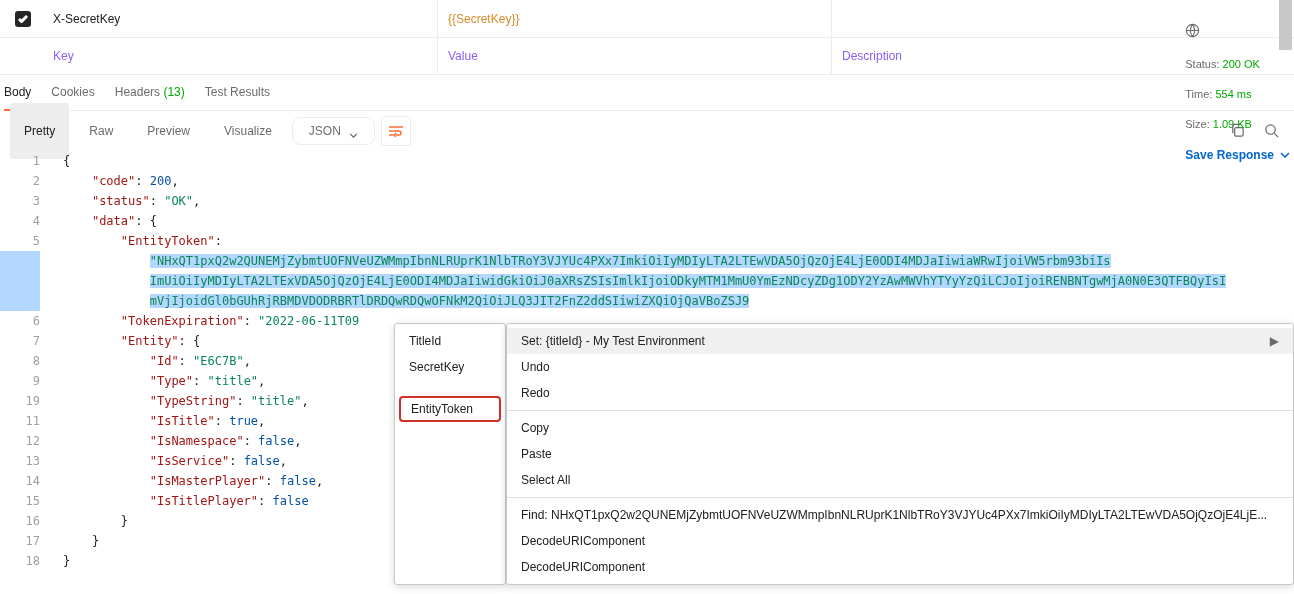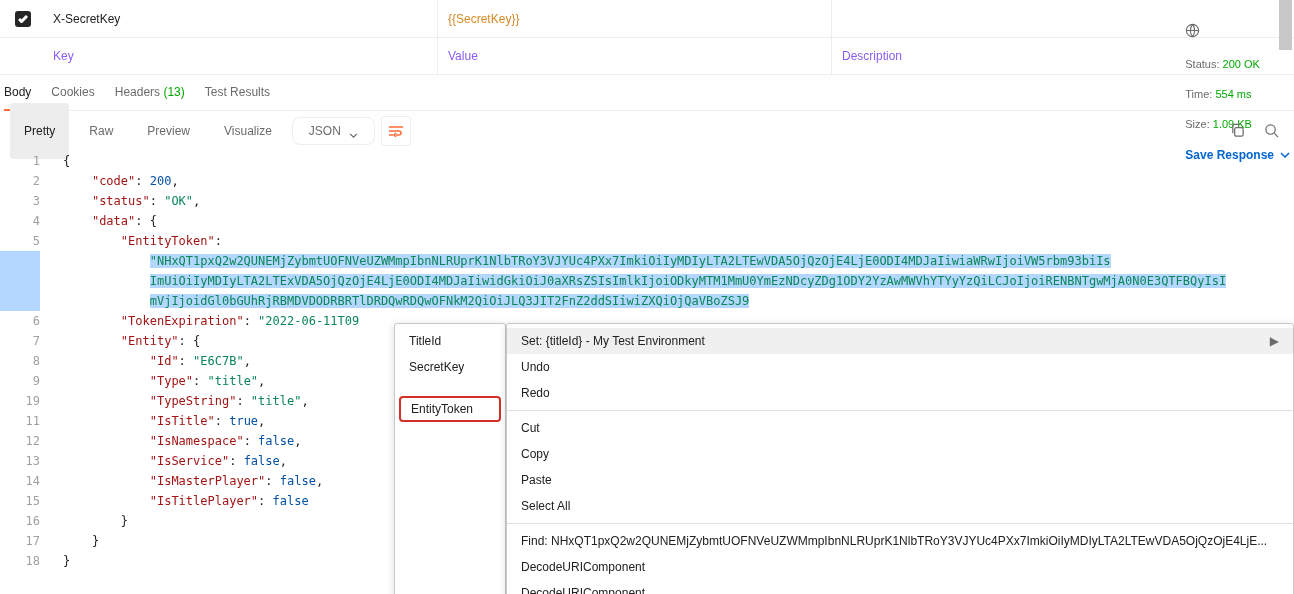--- a/index.html
+++ b/index.html
@@ -204,21 +204,20 @@
     <div class="menu1-item highlighted-red">EntityToken</div>
   </div>
   <div class="menu2">
     <div class="menu2-item hover">
       <span>Set: {titleId} - My Test Environment</span>
       <span class="chevron-right">▶</span>
     </div>
     <div class="menu2-item">Undo</div>
     <div class="menu2-item">Redo</div>
     <div class="menu2-sep"></div>
-    <div class="menu2-item">Cut</div>
     <div class="menu2-item">Copy</div>
     <div class="menu2-item">Paste</div>
     <div class="menu2-item">Select All</div>
     <div class="menu2-sep"></div>
     <div class="menu2-item">Find: NHxQT1pxQ2w2QUNEMjZybmtUOFNVeUZWMmpIbnNLRUprK1NlbTRoY3VJYUc4PXx7ImkiOiIyMDIyLTA2LTEwVDA5OjQzOjE4LjE...</div>
     <div class="menu2-item">DecodeURIComponent</div>
     <div class="menu2-item">DecodeURIComponent</div>
   </div>
 </div>
 

